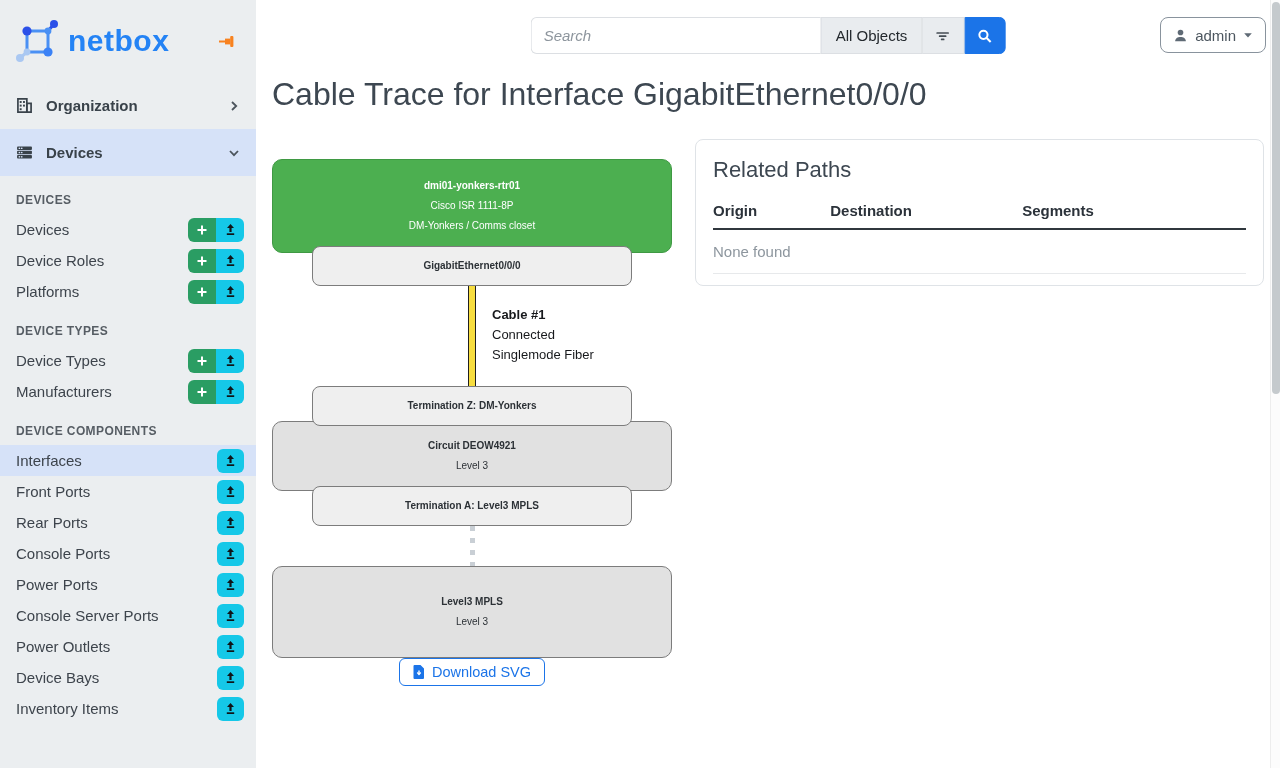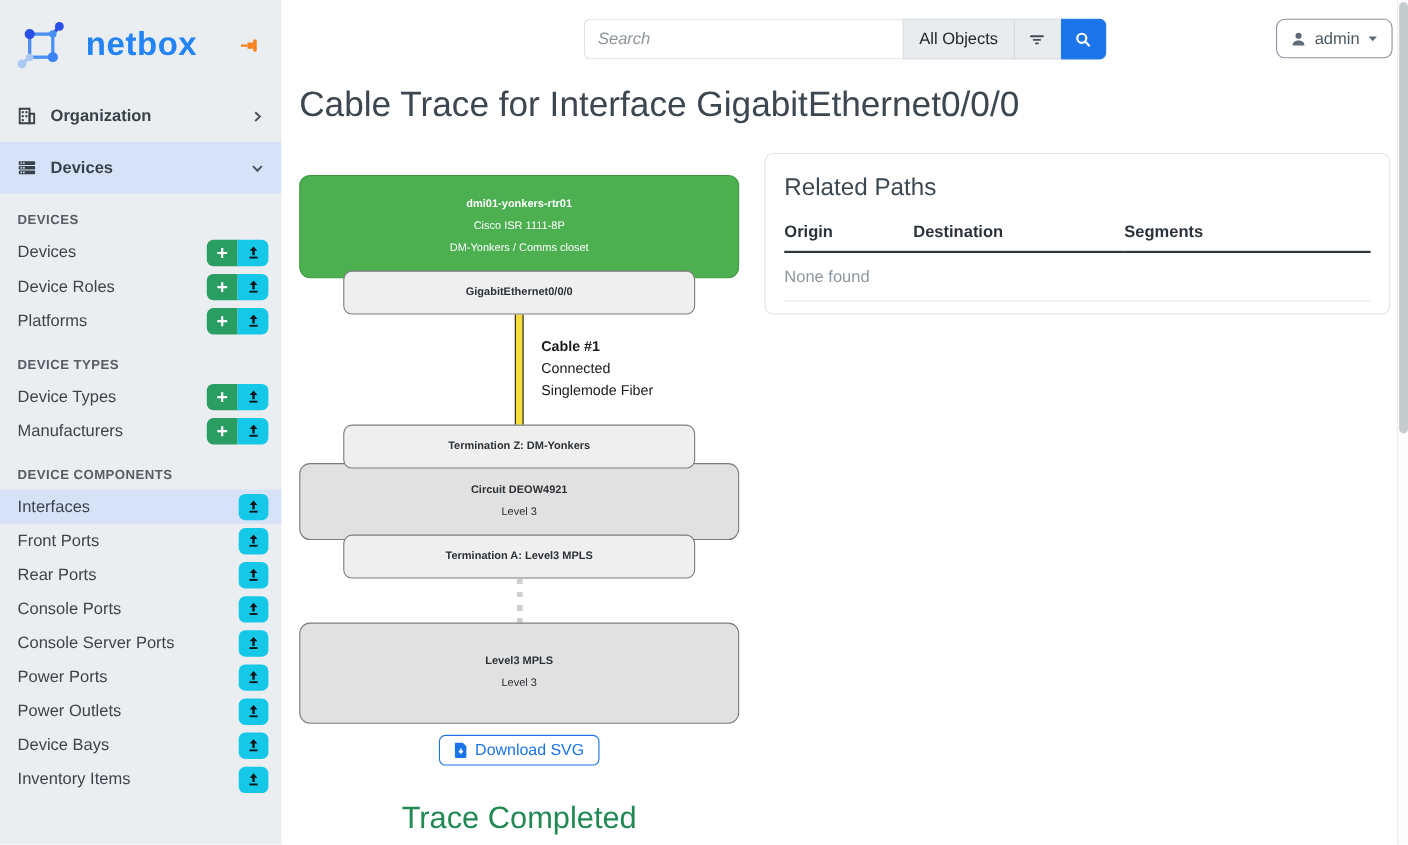--- a/index.html
+++ b/index.html
@@ -9,21 +9,21 @@
     --trace-success-green:#218a54; --sidebar-active-blue:#d6e2f8;
   }
   *{box-sizing:border-box;}
   html,body{margin:0;padding:0;}
   body{
     width:1280px;height:768px;overflow:hidden;display:flex;
     font-family:"Liberation Sans",sans-serif;background:#fff;color:#343a40;
   }
   
   .sidebar{width:256px;height:768px;background:#ebeef0;flex-shrink:0;overflow:hidden;}
-  .logo-row{height:82px;display:flex;align-items:center;padding:0 18px 0 14px;gap:10px;}
+  .logo-row{height:82px;display:flex;align-items:center;padding:0 18px 0 14px;}
   .logo-text{font-size:30px;font-weight:700;color:var(--brand-blue);letter-spacing:.5px;margin-left:8px;}
   .pin-btn{margin-left:auto;background:none;border:none;padding:2px;cursor:pointer;display:flex;}
   .nav-row{height:47px;display:flex;align-items:center;gap:13px;padding:0 16px;
     font-size:15px;font-weight:700;color:#39424a;cursor:pointer;}
   .nav-row.active{background:var(--sidebar-active-blue);}
   .nav-row .chev{margin-left:auto;display:flex;}
   .section-header{padding:17px 16px 7px;font-size:12px;font-weight:700;color:#565d64;letter-spacing:.4px;}
   .item-row{height:31px;display:flex;align-items:center;padding:0 12px 0 16px;
     font-size:15px;color:#3d444c;cursor:pointer;}
   .item-row.active{background:var(--sidebar-active-blue);}
@@ -67,21 +67,21 @@
   .node-wide{left:0;width:400px;background:#e1e1e1;border-radius:10px;z-index:2;}
   .n-circuit{top:262px;height:70px;}
   .n-provider{top:407px;height:92px;}
   .node-wide .nw-name{font-weight:700;}
   .cable-line{position:absolute;left:196px;top:127px;width:8px;height:100px;
     background:var(--cable-yellow);border-left:1px solid #1f1f1f;border-right:1px solid #1f1f1f;cursor:pointer;}
   .cable-label{position:absolute;left:220px;top:146px;font-size:13px;line-height:20px;color:#17191c;}
   .cable-label .cl-name{font-weight:700;}
   .dashed-link{position:absolute;left:198px;top:367px;width:5px;height:40px;
     background:repeating-linear-gradient(to bottom,#c9cfd5 0 5px,transparent 5px 12px);}
-  .btn-download{margin-top:22px;display:flex;align-items:center;gap:7px;background:#fff;
+  .btn-download{margin-top:12px;display:flex;align-items:center;gap:7px;background:#fff;
     border:1px solid var(--primary);color:var(--primary);border-radius:6px;padding:5px 13px;
     font-size:14.5px;cursor:pointer;font-family:"Liberation Sans",sans-serif;}
   .trace-status{margin-top:32px;font-size:28px;font-weight:400;color:var(--trace-success-green);}
   
   .paths-card{width:569px;background:#fff;border:1px solid #dfe3e7;border-radius:8px;
     padding:17px 17px 0;height:147px;}
   .paths-title{margin:0 0 19px;font-size:22px;font-weight:400;color:#3d4751;}
   .paths-table{width:100%;border-collapse:collapse;font-size:15px;}
   .paths-table th{text-align:left;font-weight:700;color:#2b323a;padding:0 0 9px;border-bottom:2px solid #30373d;}
   .paths-table td{padding:13px 0;color:#8d969e;border-bottom:1px solid #e7e9eb;}
@@ -293,32 +293,32 @@
     <span class="item-btns">
         <button class="mini-btn btn-import solo">
           <svg width="13" height="13" viewBox="0 0 13 13" fill="#101418">
             <path d="M6.5 1 10 5H7.6v4H5.4V5H3z"></path>
             <rect x="2.8" y="10.3" width="7.4" height="1.7"></rect>
           </svg>
         </button>
       </span>
   </div>
   <div class="item-row">
+    <span>Power Ports</span>
+    <span class="item-btns">
+        <button class="mini-btn btn-import solo">
+          <svg width="13" height="13" viewBox="0 0 13 13" fill="#101418">
+            <path d="M6.5 1 10 5H7.6v4H5.4V5H3z"></path>
+            <rect x="2.8" y="10.3" width="7.4" height="1.7"></rect>
+          </svg>
+        </button>
+      </span>
+  </div>
+  <div class="item-row">
     <span>Console Server Ports</span>
-    <span class="item-btns">
-        <button class="mini-btn btn-import solo">
-          <svg width="13" height="13" viewBox="0 0 13 13" fill="#101418">
-            <path d="M6.5 1 10 5H7.6v4H5.4V5H3z"></path>
-            <rect x="2.8" y="10.3" width="7.4" height="1.7"></rect>
-          </svg>
-        </button>
-      </span>
-  </div>
-  <div class="item-row">
-    <span>Power Ports</span>
     <span class="item-btns">
         <button class="mini-btn btn-import solo">
           <svg width="13" height="13" viewBox="0 0 13 13" fill="#101418">
             <path d="M6.5 1 10 5H7.6v4H5.4V5H3z"></path>
             <rect x="2.8" y="10.3" width="7.4" height="1.7"></rect>
           </svg>
         </button>
       </span>
   </div>
   <div class="item-row">
@@ -449,21 +449,20 @@
             <path d="M1.5 0h6L11 3.5V13a1 1 0 0 1-1 1H1.5a1 1 0 0 1-1-1V1a1 1 0 0 1 1-1z"></path>
             <g fill="none" stroke="#fff" stroke-width="1.4">
                 <path d="M6 5.4v3.8"></path>
                 <path d="M4.3 7.6 6 9.4 7.7 7.6"></path>
               </g>
           </svg>
         </span>
         <span>Download SVG</span>
       </button>
 
-      <div class="trace-status">Trace Completed</div>
     </div>
 
     <section class="paths-card">
       <h2 class="paths-title">Related Paths</h2>
       <table class="paths-table">
         <thead>
           <tr>
             <th class="col-origin">Origin</th>
             <th class="col-dest">Destination</th>
             <th class="col-seg">Segments</th>

